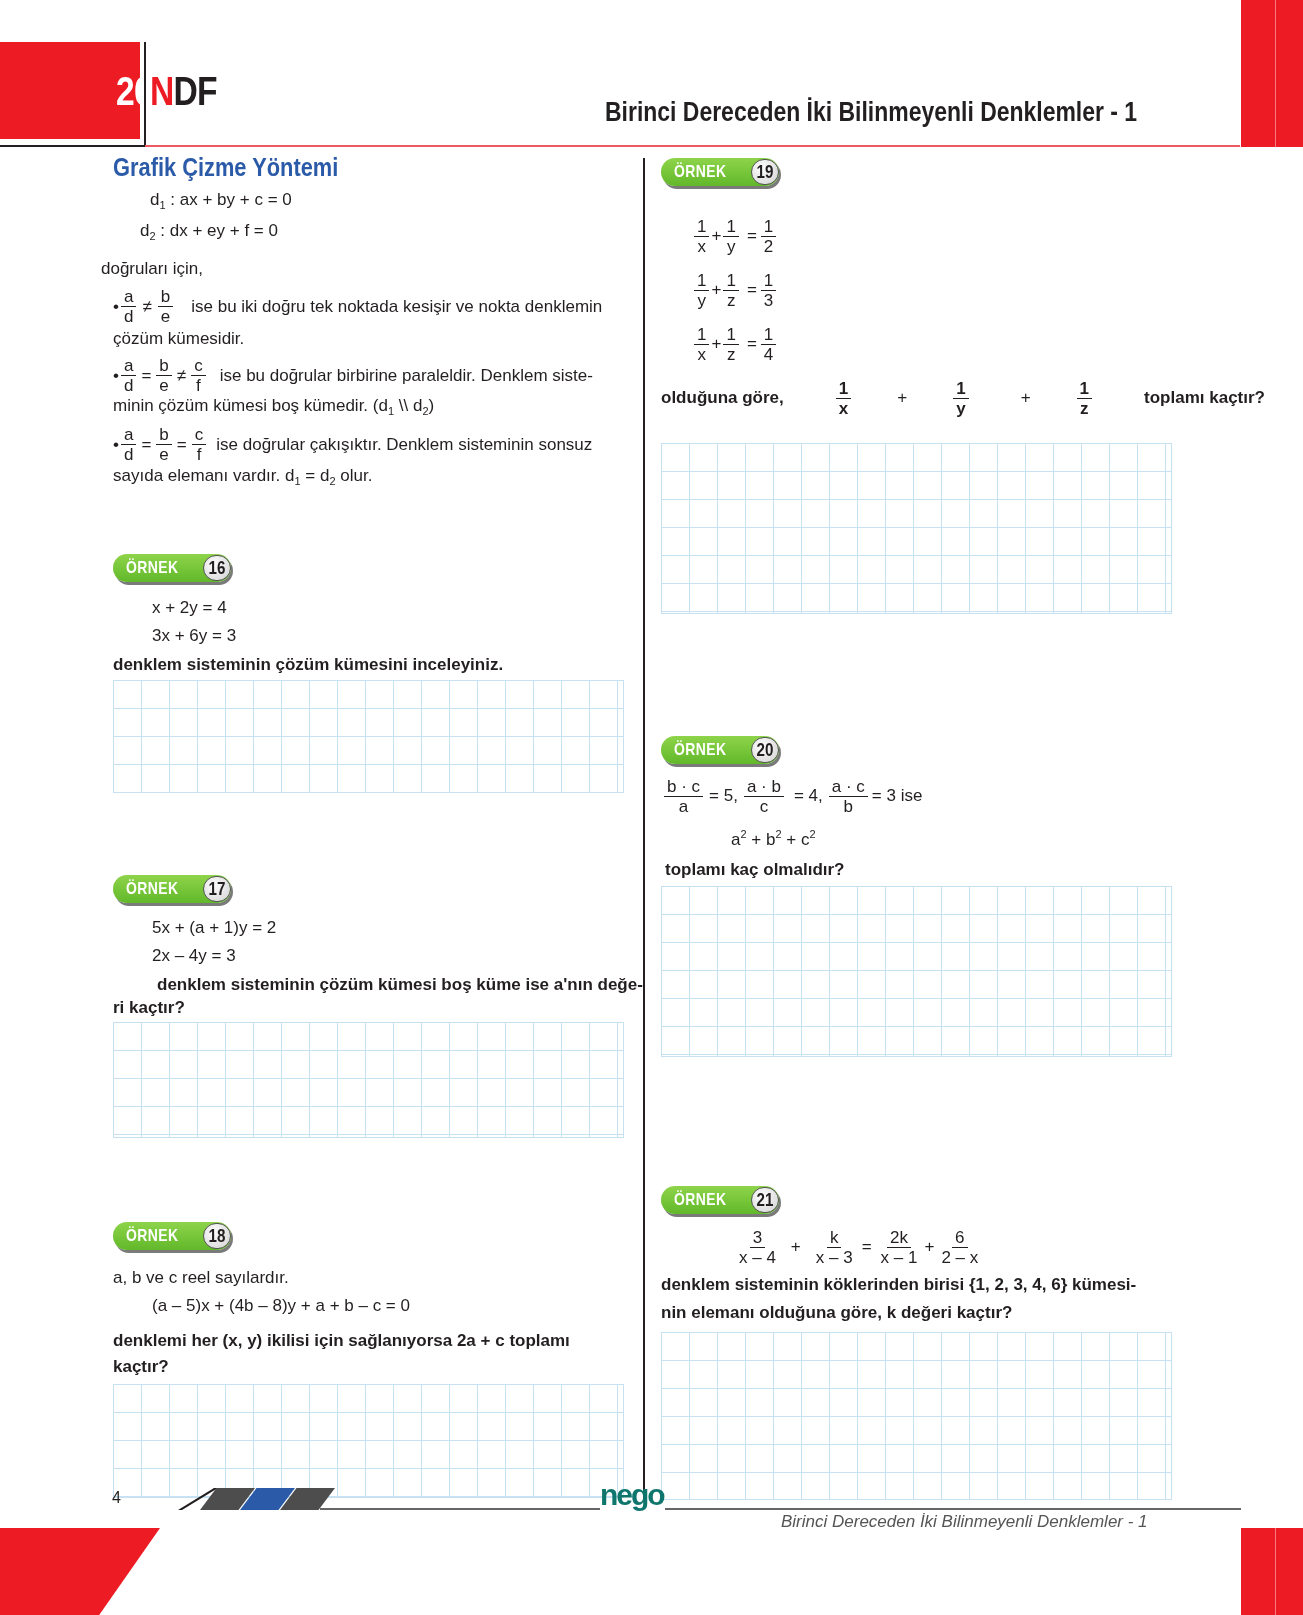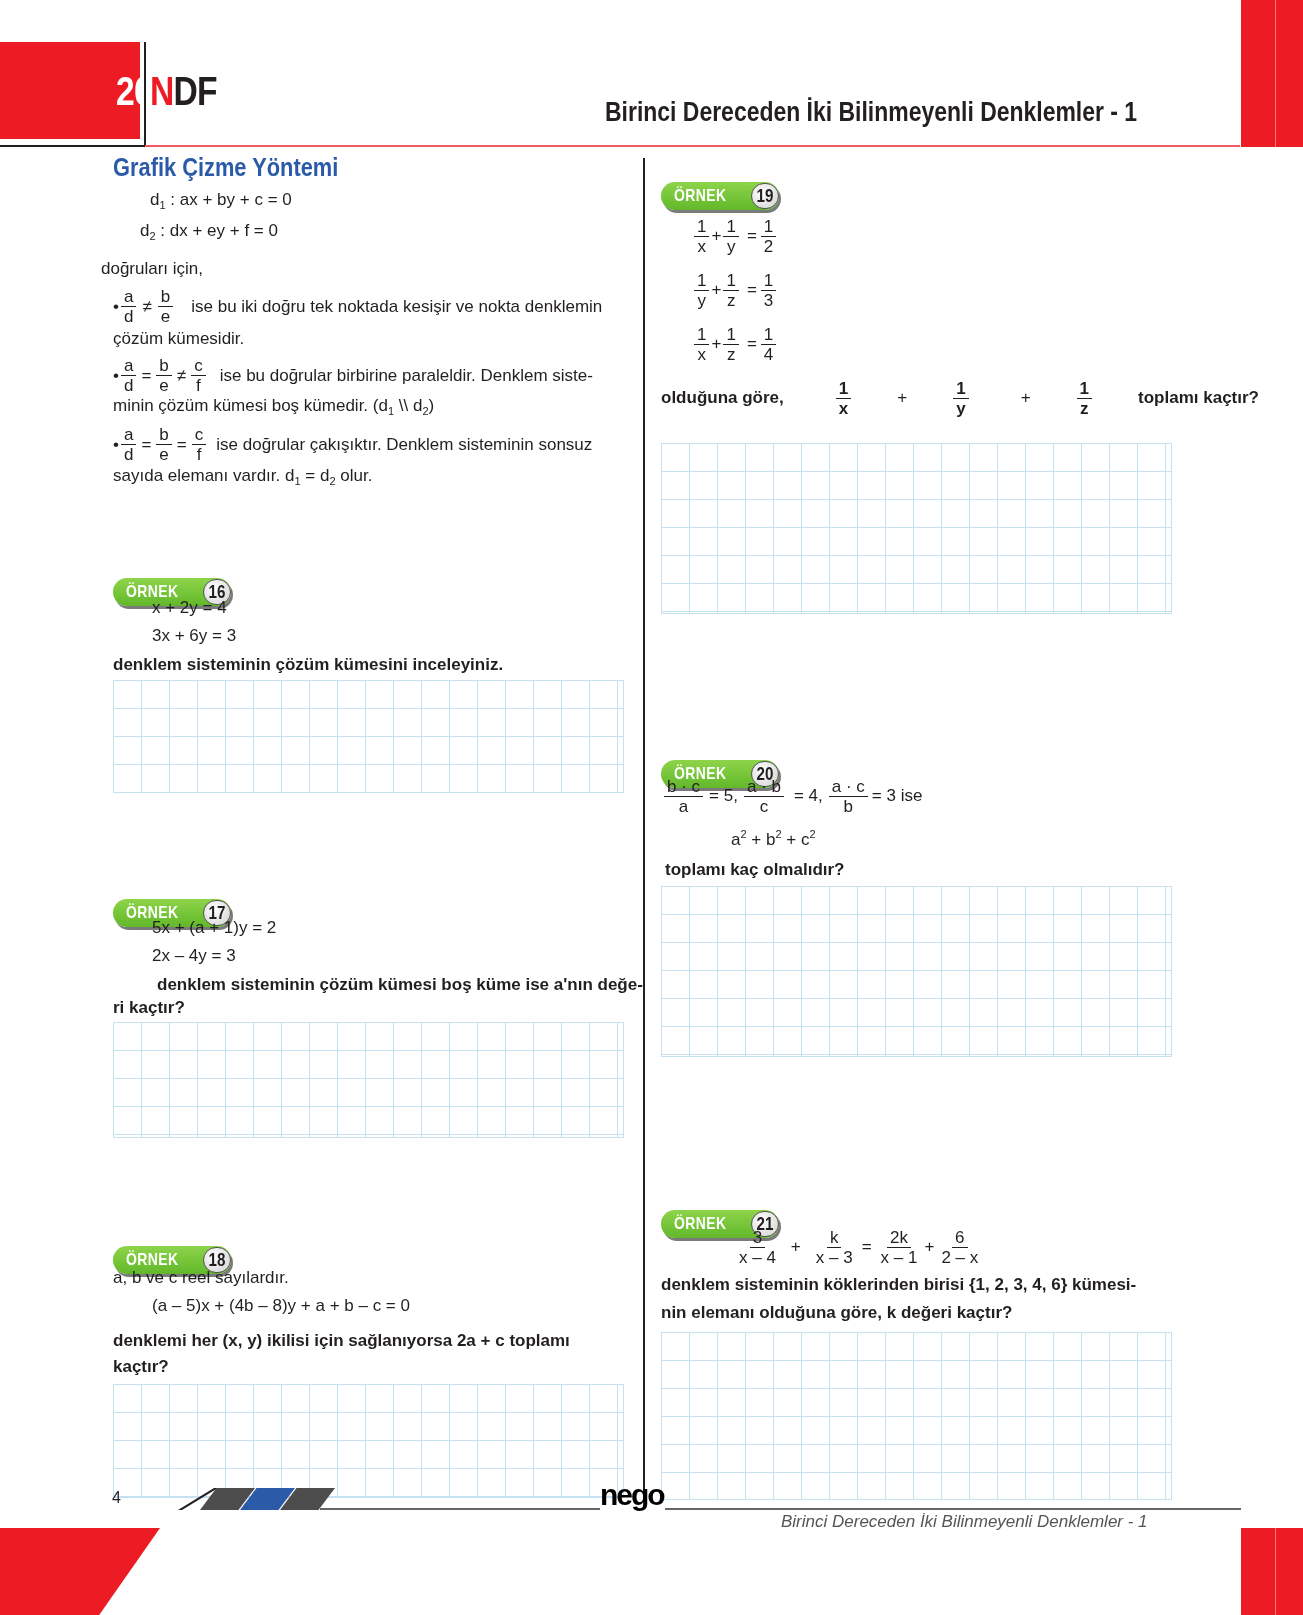--- a/index.html
+++ b/index.html
@@ -30,42 +30,42 @@
   .line { position: absolute; white-space: nowrap; font-size: 17px; line-height: 20px; }
   .bold { font-weight: bold; gap: 44px; }
   sub { font-size: 11px; vertical-align: -4px; }
   sup { font-size: 11px; vertical-align: 7px; }
 
   .frac { display: inline-flex; flex-direction: column; align-items: center; vertical-align: middle; line-height: 19px; margin: 0 2px; }
   .frac .num { border-bottom: 1.2px solid #231f20; padding: 0 3px; }
   .frac .den { padding: 0 3px; }
 
   
-  .badge { position: absolute; height: 28px; width: 128px; margin-top: 24px; }
+  .badge { position: absolute; height: 28px; width: 128px; }
   .badge .pill { position: absolute; left: 0; top: 0; width: 118px; height: 28px; border-radius: 14px; background: linear-gradient(#8ed44a, #62b82a); box-shadow: 2px 3px 0 #7a7a7a; }
   .badge .lbl { position: absolute; left: 13px; top: 4px; color: #fff; font-weight: bold; font-size: 17px; transform: scaleX(0.82); transform-origin: left; letter-spacing: 0.5px; }
   .badge .circ { position: absolute; left: 90px; top: 1px; width: 28px; height: 26px; border-radius: 13px; background: radial-gradient(circle at 40% 35%, #fff, #d0d0d0); border: 1px solid #555; }
   .badge .cnum { position: absolute; left: 90px; top: 3px; width: 28px; text-align: center; font-weight: bold; font-size: 19px; color: #231f20; transform: scaleX(0.8); }
 
   
   .grid { position: absolute;
     background-image:
       linear-gradient(to right, #c6e2f2 1px, transparent 1px),
       linear-gradient(to bottom, #c6e2f2 1px, transparent 1px);
     background-size: 28px 28px;
     border-right: 1px solid #c6e2f2; border-bottom: 1px solid #c6e2f2;
   }
 
   
   .foot-red { position: absolute; left: 0; top: 1528px; width: 160px; height: 87px; background: #ed1c24; clip-path: polygon(0 0, 100% 0, 62% 100%, 0 100%); }
   .foot-pg { position: absolute; left: 112px; top: 1489px; font-size: 16px; color: #231f20; }
   .foot-slash { position: absolute; top: 1488px; height: 22px; clip-path: polygon(30% 0, 100% 0, 70% 100%, 0 100%); }
   .foot-line { position: absolute; left: 320px; top: 1508px; width: 280px; height: 1.5px; background: #666; }
   .foot-line2 { position: absolute; left: 665px; top: 1508px; width: 576px; height: 1.5px; background: #666; }
-  .foot-logo { position: absolute; left: 600px; top: 1478px; font-weight: bold; font-size: 30px; color: #000000; letter-spacing: -2px; }
+  .foot-logo { position: absolute; left: 600px; top: 1478px; font-weight: bold; font-size: 30px; color: #0f766e; letter-spacing: -2px; }
   .foot-title { position: absolute; left: 781px; top: 1512px; font-size: 17px; font-style: italic; color: #555; white-space: nowrap; }
 </style>
 </head>
 <body>
 
 <div class="hdr-red"></div>
 <div class="hdr-num">20</div>
 <div class="hdr-vline"></div>
 <div class="hdr-hline-black"></div>
 <div class="hdr-brand"><span class="n">N</span><span class="df">DF</span></div>
@@ -236,21 +236,21 @@
   <span style="font-weight:normal">+</span>
   <span class="frac">
       <span class="num">1</span>
       <span class="den">y</span>
     </span>
   <span style="font-weight:normal; margin-left:6px">+</span>
   <span class="frac">
       <span class="num">1</span>
       <span class="den">z</span>
     </span>
-  <span style="">toplamı kaçtır?</span>
+  <span style="margin-left:6px">toplamı kaçtır?</span>
 </div>
 <div class="grid" style="left:661px; top:443px; width:511px; height:171px;"></div>
 
 <div class="badge" style="left:661px; top:736px;">
   <div class="pill"></div>
   <div class="lbl">ÖRNEK</div>
   <div class="circ"></div>
   <div class="cnum">20</div>
 </div>
 <div class="line" style="left:662px; top:775px; display:flex; align-items:center; height:42px;">

